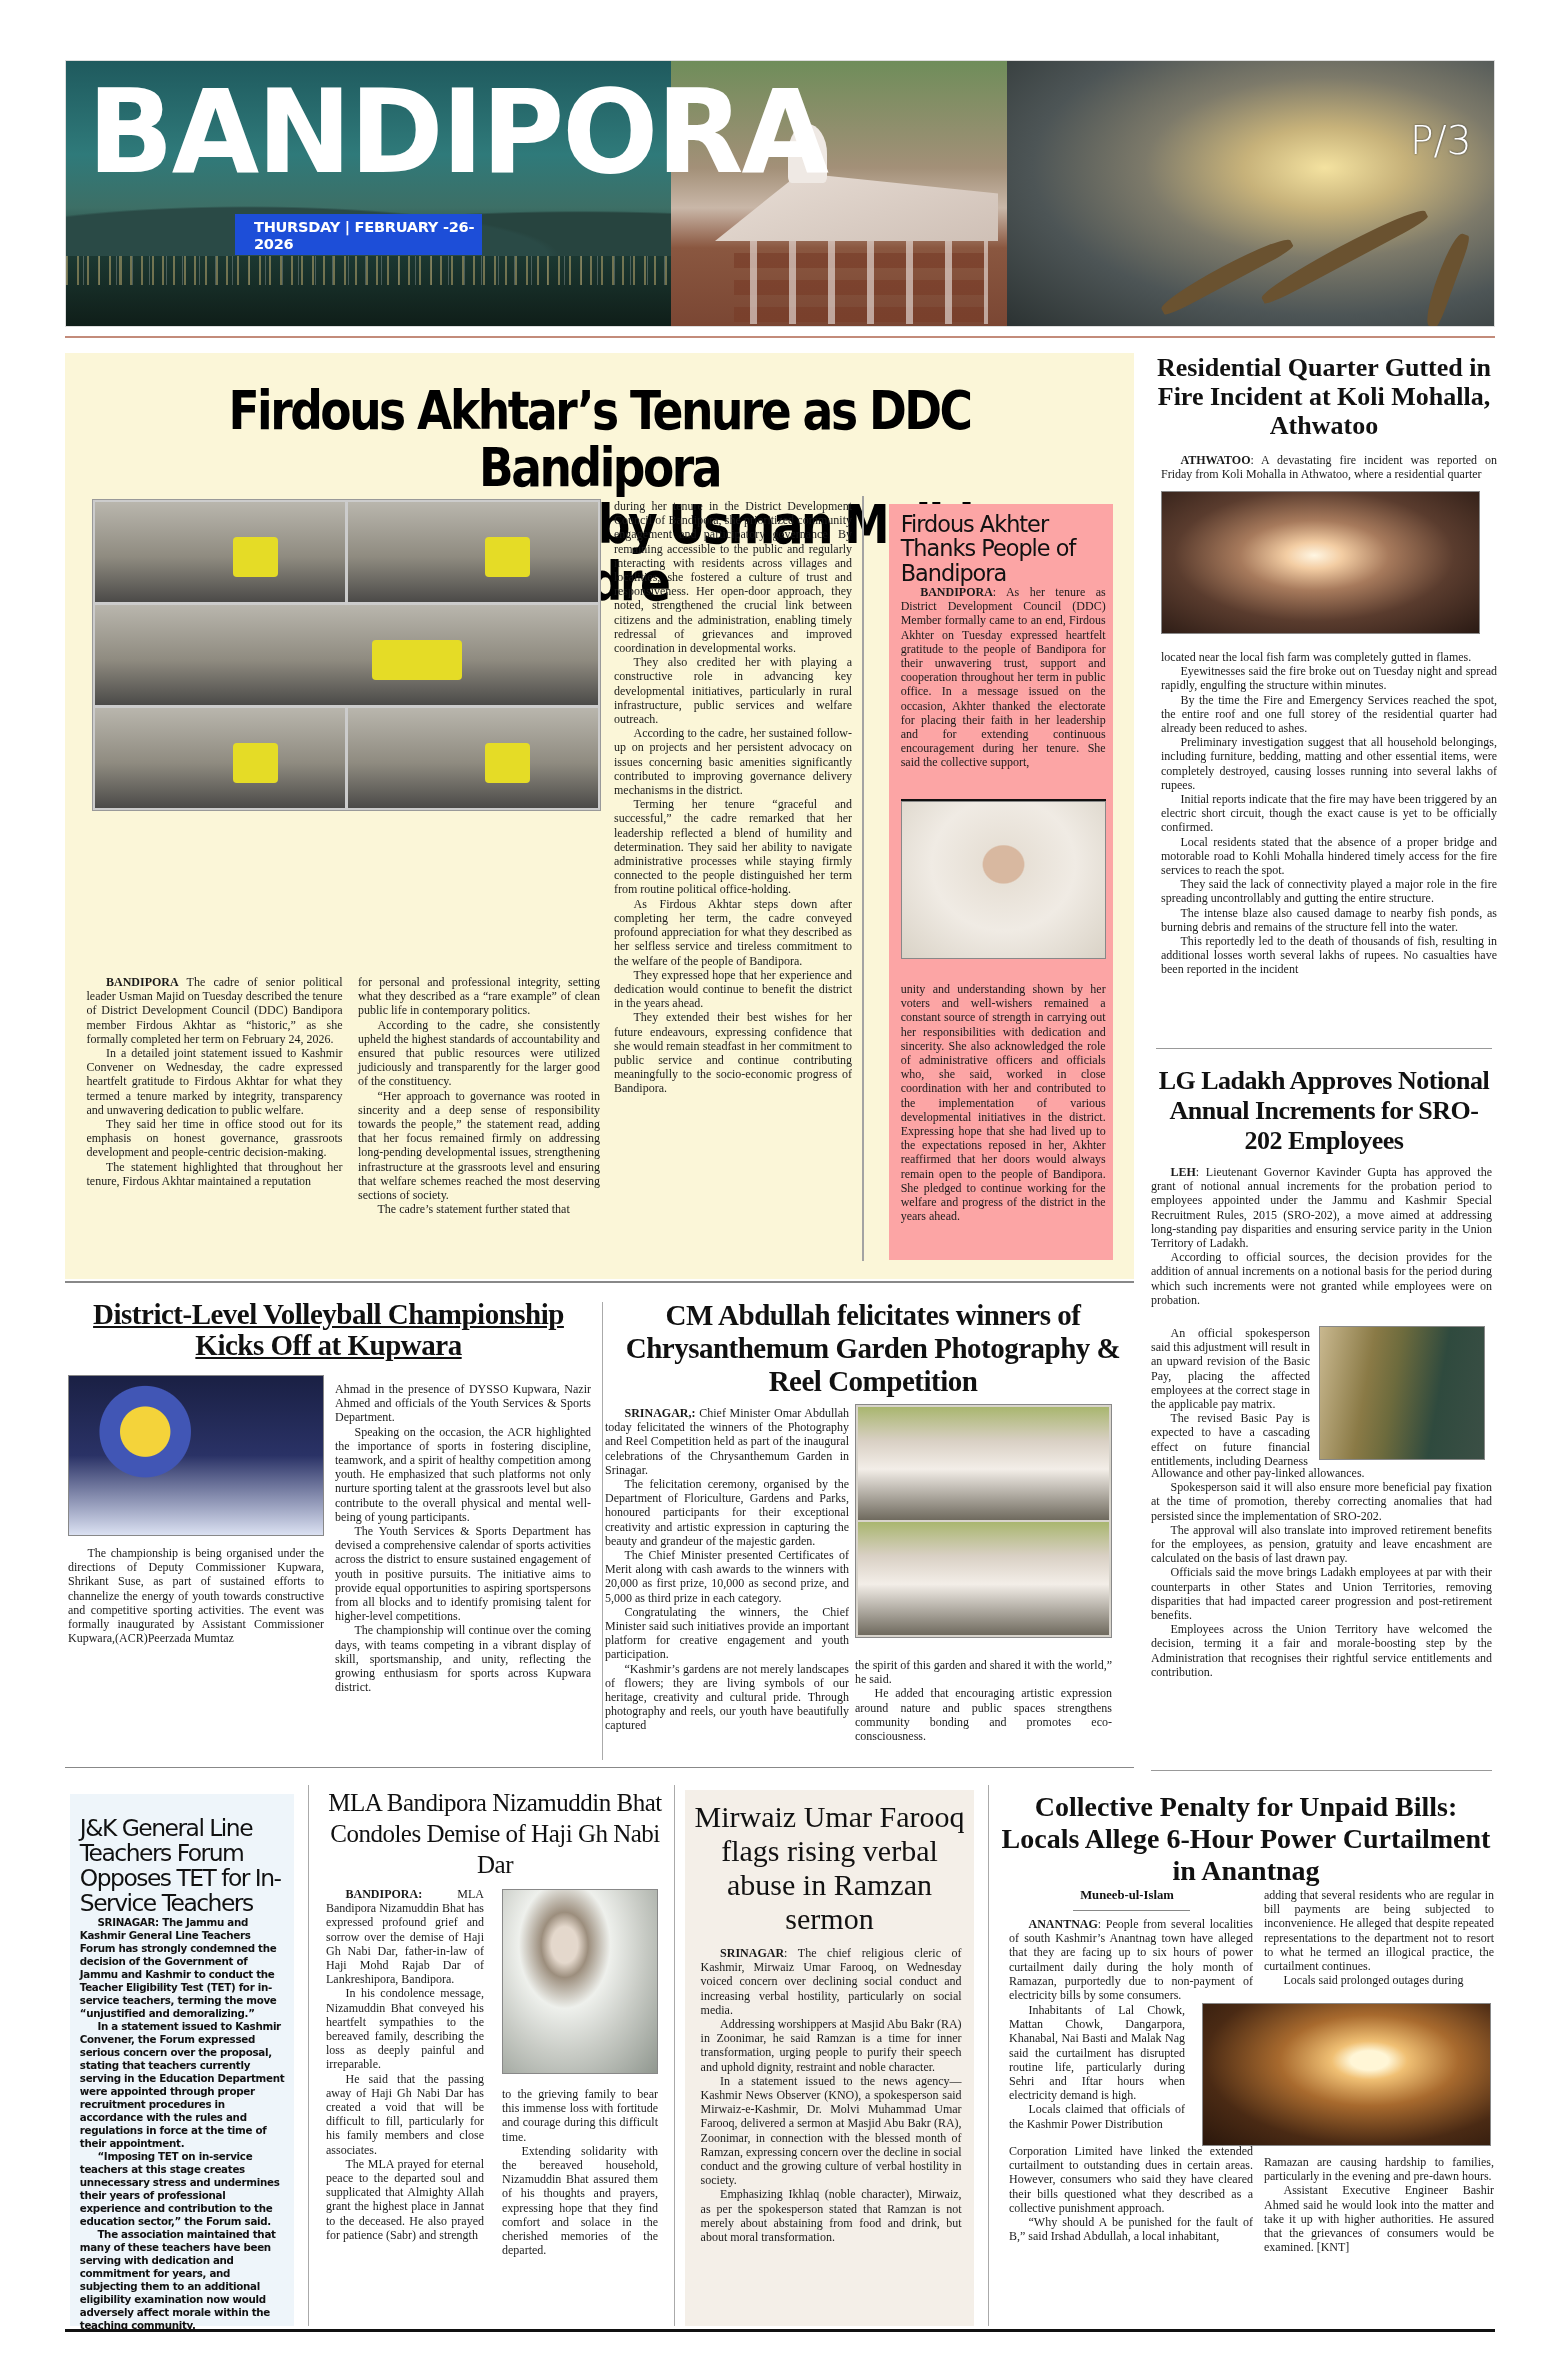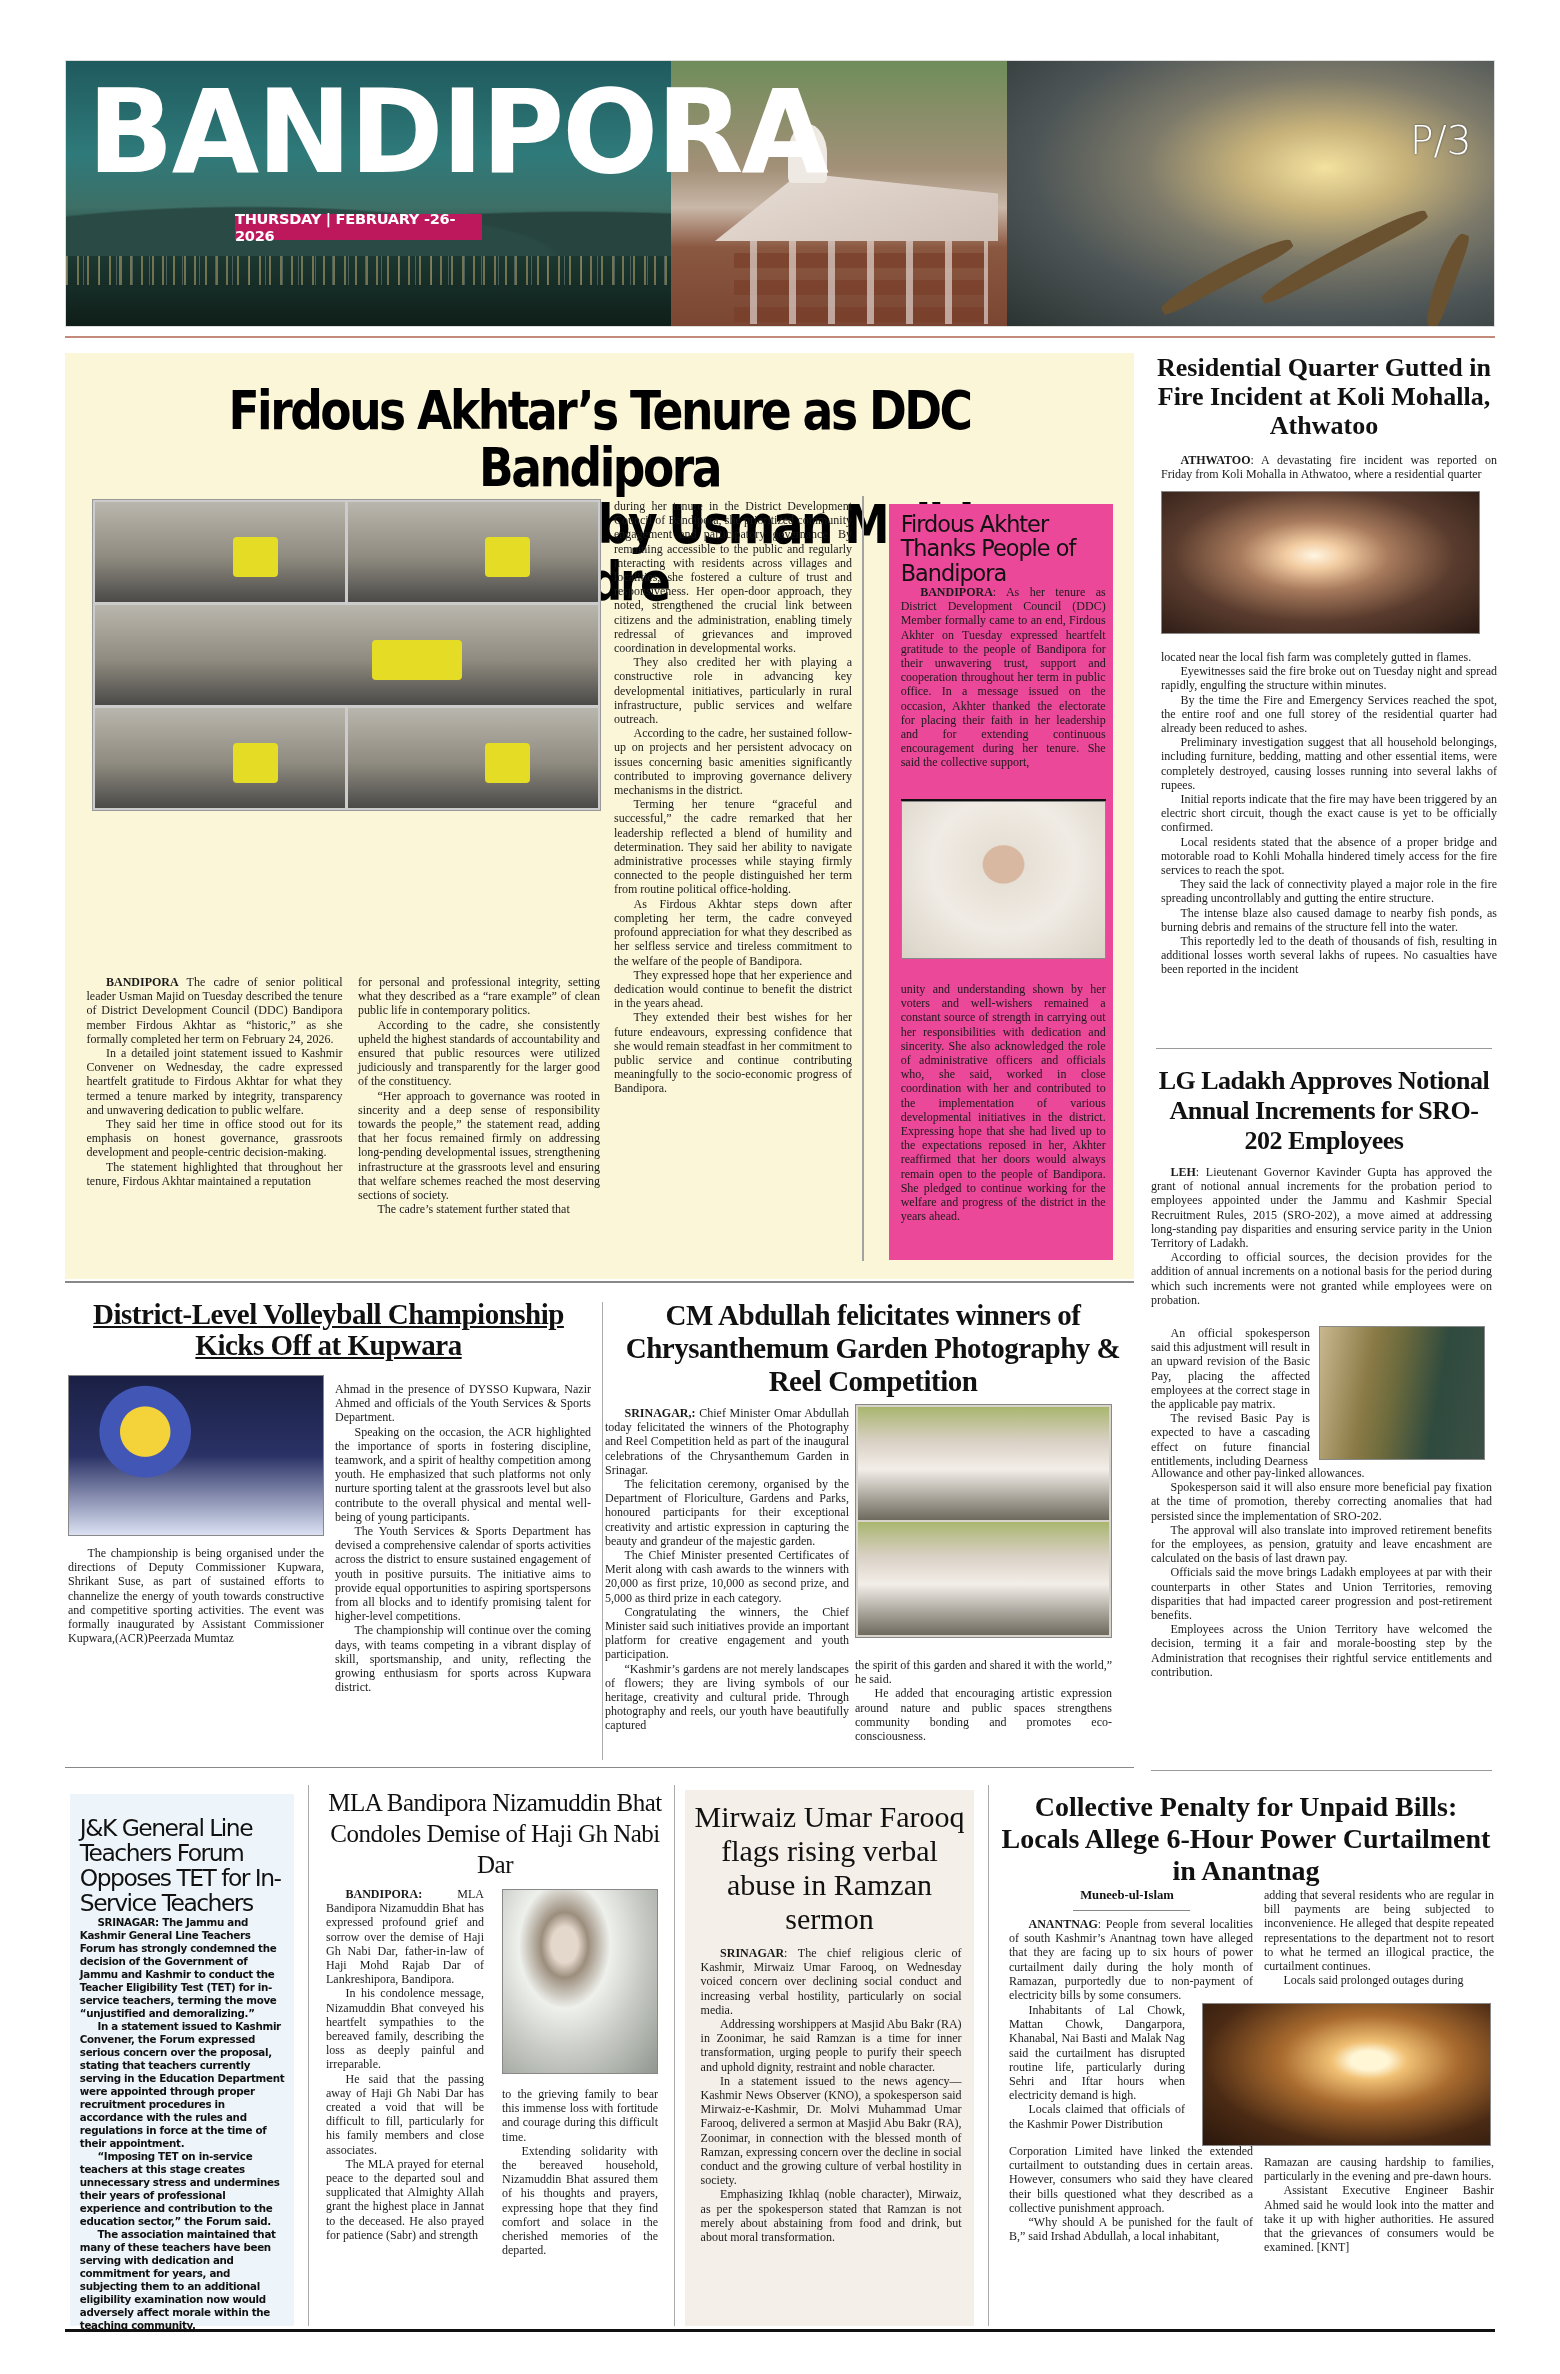--- a/index.html
+++ b/index.html
@@ -25,23 +25,23 @@
     background: linear-gradient(160deg, #e8ded6 0%, #cfc0b6 100%); clip-path: polygon(0 100%, 30% 0, 100% 30%, 100% 100%); }
   .mh-dome { position: absolute; left: 722px; top: 63px; width: 39px; height: 59px; background: #efe9e4; border-radius: 50% 50% 10% 10%; }
   .mh-windows { position: absolute; left: 668px; top: 180px; width: 254px; height: 83px;
     background: repeating-linear-gradient(90deg, transparent 0 15.6px, rgba(255,255,255,0.75) 15.6px 23.4px, transparent 23.4px 39px),
                 repeating-linear-gradient(180deg, transparent 0 11.7px, rgba(120,60,40,0.9) 11.7px 27px); opacity: 0.7; }
   .mh-lake { position: absolute; left: 941px; top: 0; width: 489px; height: 267px;
     background: radial-gradient(ellipse at 65% 40%, #f4e2a0 0%, #c7b27a 18%, #7d7a6a 40%, #4d5556 65%, #2b3232 100%); }
   .mh-boat { position: absolute; height: 17.6px; background: #6a5230; border-radius: 50% 50% 20% 20%; transform: rotate(-28deg); }
   .mh-title { position: absolute; left: 21.5px; top: 13.7px; font-family: "DejaVu Sans", sans-serif; font-weight: 900;
     color: #ffffff; font-size: 113px; letter-spacing: -2px; line-height: 1; transform: scaleY(1.02); transform-origin: left top; }
-  .mh-date { position: absolute; left: 169px; top: 153px; width: 247px; height: 26px; background: #be185d;
+  .mh-date { position: absolute; left: 169px; top: 153px; width: 247px; height: 41px; background: #1d4ed8;
     color: #fff; font-family: "DejaVu Sans", sans-serif; font-weight: bold; font-size: 14.6px; display: flex;
-    align-items: center; justify-content: center; letter-spacing: -0.3px; }
+    align-items: center; justify-content: center; letter-spacing: -0.3px; padding-left: 19px; }
   .mh-page { position: absolute; left: 1344px; top: 57px; color: #fff; font-family: "DejaVu Sans", sans-serif; font-size: 39px;
     font-weight: 300; text-shadow: 0 0 2px #333; }
   #masthead-rule { left: 65px; top: 336px; width: 1430px; height: 2px; background: #c38b7a; }
 
   
   .body { font-family: "Liberation Serif", serif; font-size: 12px; line-height: 14.2px; text-align: justify; color: #1a1a1a; }
   .body p { text-indent: 19.5px; }
   .body p + p { margin-top: 0; }
   .dateline { font-weight: bold; }
   .photo { border: 1px solid #888; overflow: hidden; }
@@ -52,21 +52,21 @@
     font-size: 53px; line-height: 57px; letter-spacing: -2.9px; transform: scaleX(0.86); transform-origin: center top; color: #000; }
   #lead-photos { left: 27px; top: 146px; width: 509px; height: 312px; background: #ccc; border: 1px solid #999; display: grid;
     grid-template-columns: 1fr 1fr; grid-template-rows: 1fr 1fr 1fr; gap: 2.9px; padding: 2px; }
   .lp { background: linear-gradient(180deg, #b9b6ad 0%, #8f8b80 55%, #4b4a48 100%); position: relative; overflow: hidden; }
   .lp::after { content: ""; position: absolute; left: 55%; top: 35%; width: 18%; height: 40%; background: #e5dc26; border-radius: 3.9px; }
   .lp.wide { grid-column: 1 / span 2; }
   #lead-col1 { left: 21.5px; top: 622px; width: 256px; }
   #lead-col2 { left: 293px; top: 622px; width: 242px; }
   #lead-col3 { left: 549px; top: 146px; width: 238px; }
   #lead-vrule { left: 797px; top: 143px; width: 2px; height: 765px; background: #a3a3a3; }
-  #side-box { left: 824px; top: 151px; width: 224px; height: 756px; background: #ec4899; }
+  #side-box { left: 824px; top: 151px; width: 224px; height: 756px; background: #fca5a5; }
   #side-title { left: 11.7px; top: 7.8px; width: 205px; font-family: "DejaVu Sans", sans-serif; font-size: 22.4px; line-height: 24.4px; letter-spacing: -1px; color: #111; }
   #side-body1 { left: 11.7px; top: 81px; width: 205px; }
   #side-rule { left: 11.7px; top: 295px; width: 205px; height: 2.9px; background: #111; }
   #side-photo { left: 11.7px; top: 297px; width: 205px; height: 158px;
     background: radial-gradient(ellipse at 50% 40%, #d8b8a0 0 14%, #e7e0d6 15%, #f0ebe4 50%, #d9d2c6 100%); }
   #side-body2 { left: 11.7px; top: 478px; width: 205px; }
 
   
   #fire-title { left: 1151px; top: 353px; width: 346px; text-align: center; font-family: "Liberation Serif", serif; font-weight: bold;
     font-size: 26px; line-height: 29px; }

